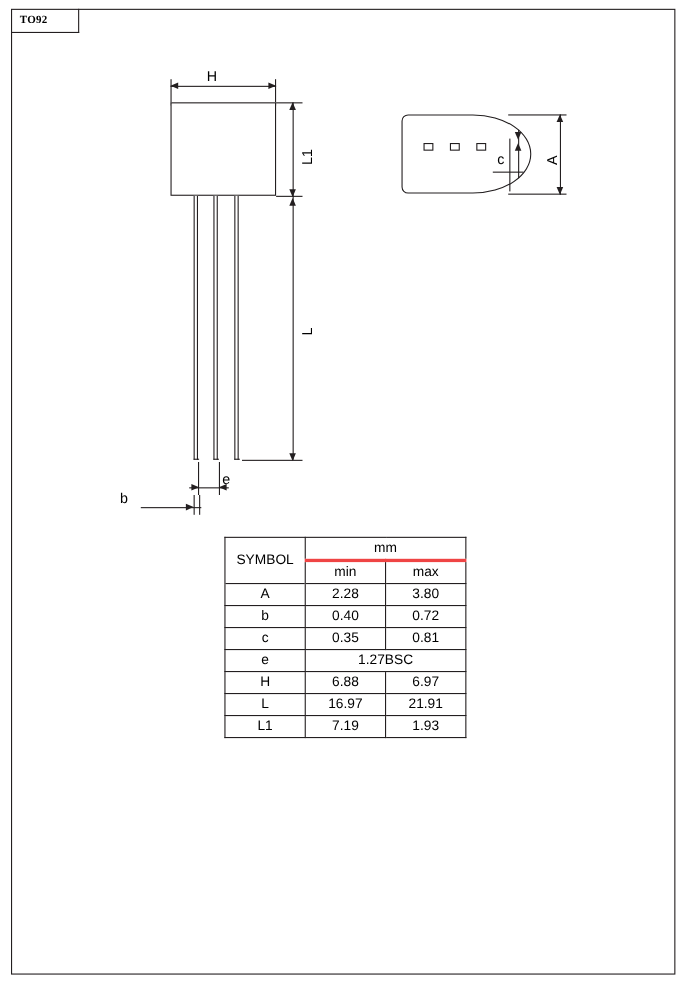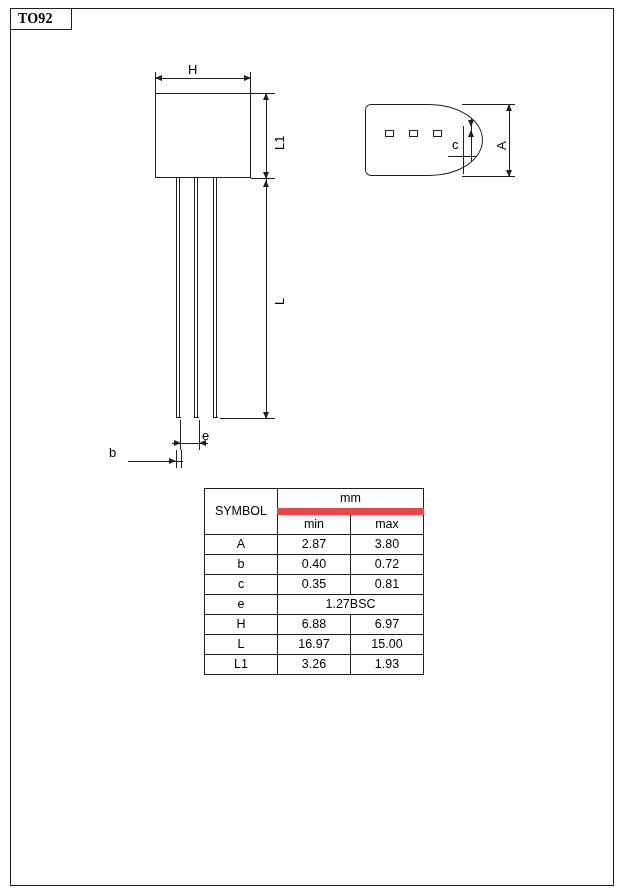--- a/index.html
+++ b/index.html
@@ -36,21 +36,21 @@
     border-right: 1px solid #231f20;
     border-bottom: 1px solid #231f20;
     box-sizing: border-box;
     display: flex;
     align-items: center;
     padding-left: 8px;
   }
   .title-text {
     font-family: "Liberation Serif", serif;
     font-weight: bold;
-    font-size: 14px;
+    font-size: 10px;
     letter-spacing: 0.2px;
   }
 
   
   .ln {                     
     position: absolute;
     background: #231f20;
   }
   .hl { height: 1px; }
   .vl { width: 1px; }
@@ -134,21 +134,21 @@
   }
   .dim-table td, .dim-table th {
     border: 1px solid #231f20;
     text-align: center;
     font-weight: normal;
     padding: 2px 0 3px;
   }
   .dim-table .c-sym { width: 72px; }
   .dim-table .c-min { width: 72px; }
   .dim-table .c-max { width: 72px; }
-  .dim-table .mm-head { border-bottom: 7px solid #ef4444; }
+  .dim-table .mm-head { border-bottom: 3px solid #ef4444; }
   .sym-blank { border-bottom: none !important; }
 </style>
 </head>
 <body>
 
 <div id="page">
 
   <div class="frame"></div>
 
   <div class="title-cell">
@@ -226,21 +226,21 @@
         </td>
         <td class="mm-head" colspan="2">mm</td>
       </tr>
       <tr>
         <td class="c-min">min</td>
         <td class="c-max">max</td>
       </tr>
 
       <tr>
         <td>A</td>
-        <td>2.87</td>
+        <td>2.28</td>
         <td>3.80</td>
       </tr>
       <tr>
         <td>b</td>
         <td>0.40</td>
         <td>0.72</td>
       </tr>
       <tr>
         <td>c</td>
         <td>0.35</td>
@@ -251,23 +251,23 @@
         <td colspan="2">1.27BSC</td>
       </tr>
       <tr>
         <td>H</td>
         <td>6.88</td>
         <td>6.97</td>
       </tr>
       <tr>
         <td>L</td>
         <td>16.97</td>
-        <td>15.00</td>
+        <td>21.91</td>
       </tr>
       <tr>
         <td>L1</td>
-        <td>3.26</td>
+        <td>7.19</td>
         <td>1.93</td>
       </tr>
     </tbody>
   </table>
 
 </div>
 
 </body></html>

